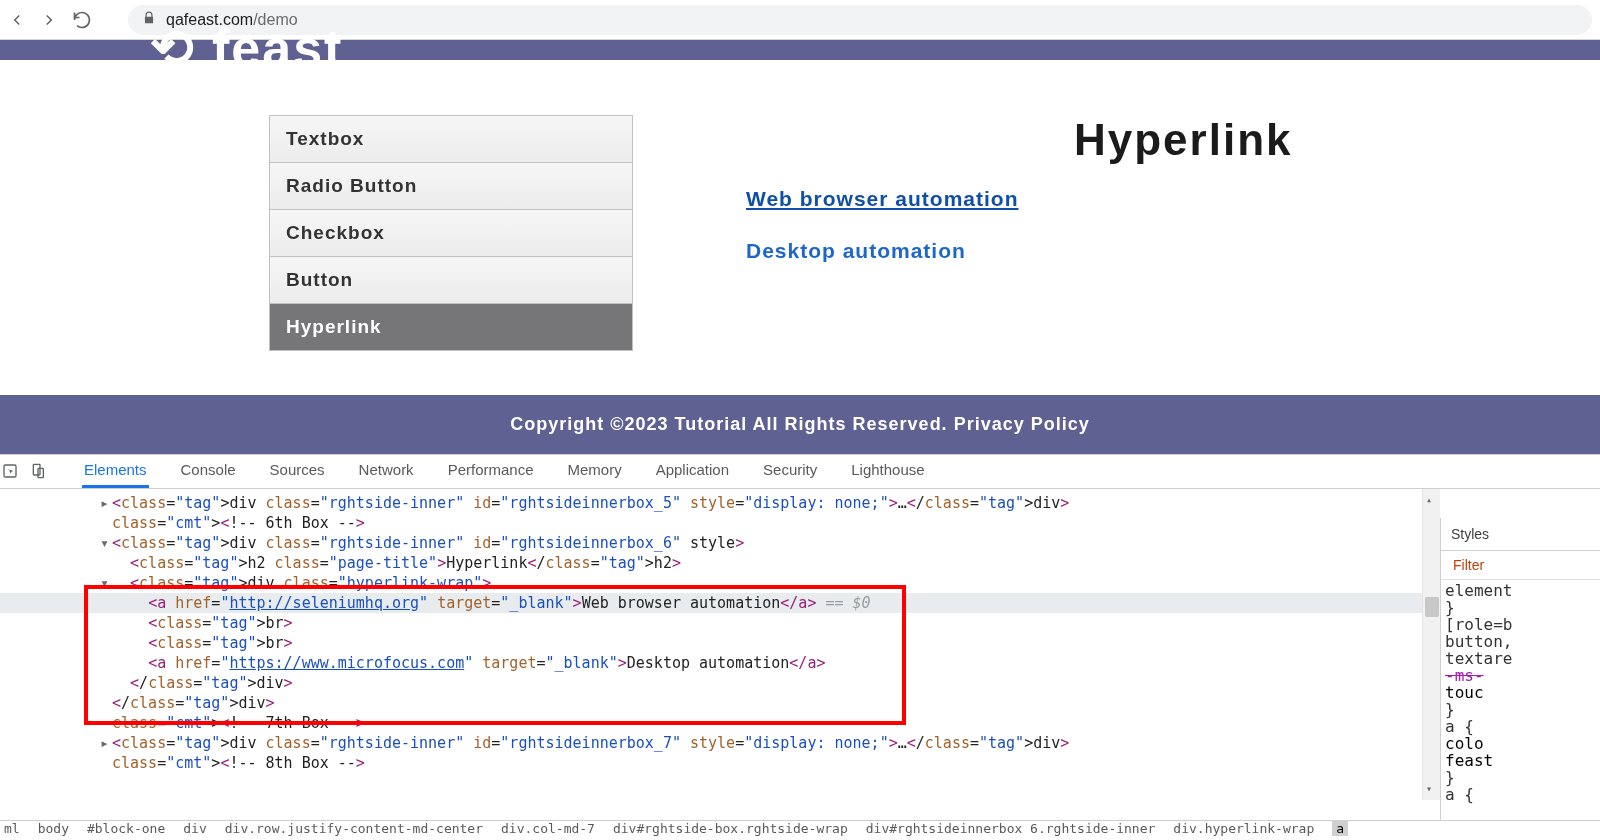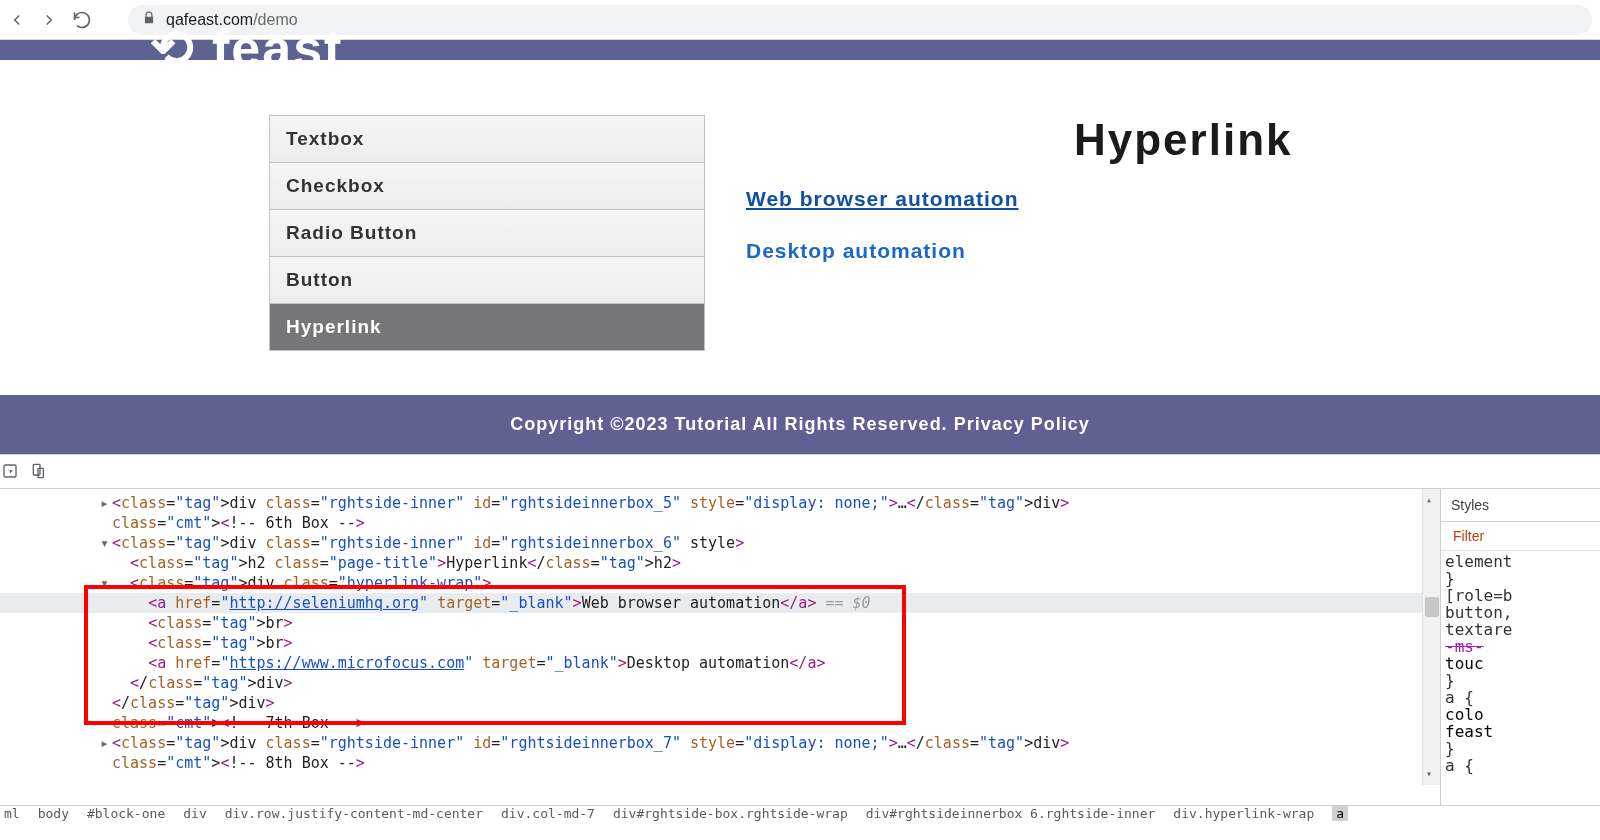--- a/index.html
+++ b/index.html
@@ -66,21 +66,21 @@
   .page-body {
     background: #fff;
     height: 335px;
     position: relative;
     overflow: hidden;
   }
   .left-col {
     position: absolute;
     left: 269px;
     top: 55px;
-    width: 436px;
+    width: 364px;
     border: 1px solid #c1c1c1;
   }
   .menu-item {
     padding: 12px 16px;
     border-bottom: 1px solid #c1c1c1;
     font-size: 19px;
     font-weight: bold;
     letter-spacing: 1px;
     color: #333;
     background: linear-gradient(#f6f6f6,#ececec);
@@ -211,36 +211,37 @@
   .red-box {
     position: absolute;
     border: 4px solid #ff0000;
     left: 84px;
     top: 96px;
     width: 822px;
     height: 140px;
     pointer-events: none;
   }
   .breadcrumb {
-    height: 35px;
+    height: 20px;
     border-top: 1px solid #d0d0d0;
     font-family: Menlo, Consolas, monospace;
     font-size: 13px;
     color: #5a5a5a;
     padding-left: 4px;
     white-space: nowrap;
     overflow: hidden;
   }
   .breadcrumb span { margin-right: 18px; }
   .breadcrumb .sel-bc { background:#d0d0d0; color:#000; padding:0 4px; }
   .styles-pane {
     width: 160px;
     border-left: 1px solid #cfcfcf;
     font-size: 14px;
     overflow: hidden;
+    margin-top: 29px;
   }
   .styles-tab {
     border-bottom: 1px solid #cfcfcf;
     padding: 8px 10px;
     color: #404040;
   }
   .styles-filter {
     border-bottom: 1px solid #e0e0e0;
     padding: 6px 12px;
     color: #c2410c;
@@ -289,22 +290,22 @@
   </div>
 </div>
 
 <div class="top-strip">
   <div class="logo-fragment">⟲ feast</div>
 </div>
 
 <div class="page-body">
   <div class="left-col" id="menu-mount">
       <div class="menu-item">Textbox</div>
+      <div class="menu-item">Radio Button</div>
       <div class="menu-item">Checkbox</div>
-      <div class="menu-item">Radio Button</div>
       <div class="menu-item">Button</div>
       <div class="menu-item active">Hyperlink</div>
     </div>
   <div class="right-col">
     <h1 class="page-title">Hyperlink</h1>
     <div class="links" id="links-mount"><a href="#" class="visited">Web browser automation</a><br><a href="#" class="fresh">Desktop automation</a><br></div>
   </div>
 </div>
 
 <div class="footer-strip">
@@ -316,20 +317,31 @@
     <div class="dt-left-icons">
       <span><svg viewBox="0 0 24 24" fill="none" stroke="currentColor" stroke-width="2">
             <rect x="3" y="3" width="18" height="18" rx="2"></rect>
             <path d="M9 9l8 3-3 1-1 3-3-7z" fill="currentColor" stroke="none"></path>
           </svg></span>
       <span><svg viewBox="0 0 24 24" fill="none" stroke="currentColor" stroke-width="2">
             <rect x="5" y="2" width="10" height="16" rx="1"></rect>
             <rect x="12" y="8" width="8" height="14" rx="1"></rect>
           </svg></span>
     </div>
+    <div id="dt-tabs-mount" style="display:flex;gap:30px;">
+        <div class="dt-tab active">Elements</div>
+        <div class="dt-tab">Console</div>
+        <div class="dt-tab">Sources</div>
+        <div class="dt-tab">Network</div>
+        <div class="dt-tab">Performance</div>
+        <div class="dt-tab">Memory</div>
+        <div class="dt-tab">Application</div>
+        <div class="dt-tab">Security</div>
+        <div class="dt-tab">Lighthouse</div>
+      </div>
   </div>
   <div class="dt-body">
     <div class="dt-dom" id="dom-mount">
       <div class="ln"><span class="arrow-t">▸</span><span class="tag">&lt;</span><span <span="" class="attn">class</span>=<span class="attv">"tag"</span>&gt;div <span class="attn">class</span>=<span class="attv">"rghtside-inner"</span> <span class="attn">id</span>=<span class="attv">"rghtsideinnerbox_5"</span> <span class="attn">style</span>=<span class="attv">"display: none;"</span><span class="tag">&gt;</span>…<span class="tag">&lt;</span>/<span <span="" class="attn">class</span>=<span class="attv">"tag"</span>&gt;div<span class="tag">&gt;</span></div><div class="ln"><span class="arrow-t"> </span><span <span="" class="attn">class</span>=<span class="attv">"cmt"</span>&gt;<span class="tag">&lt;</span>!-- 6th Box --<span class="tag">&gt;</span></div><div class="ln"><span class="arrow-t">▾</span><span class="tag">&lt;</span><span <span="" class="attn">class</span>=<span class="attv">"tag"</span>&gt;div <span class="attn">class</span>=<span class="attv">"rghtside-inner"</span> <span class="attn">id</span>=<span class="attv">"rghtsideinnerbox_6"</span> style<span class="tag">&gt;</span></div><div class="ln"><span class="arrow-t"> </span>  <span class="tag">&lt;</span><span <span="" class="attn">class</span>=<span class="attv">"tag"</span>&gt;h2 <span class="attn">class</span>=<span class="attv">"page-title"</span><span class="tag">&gt;</span>Hyperlink<span class="tag">&lt;</span>/<span <span="" class="attn">class</span>=<span class="attv">"tag"</span>&gt;h2<span class="tag">&gt;</span></div><div class="ln"><span class="arrow-t">▾</span>  <span class="tag">&lt;</span><span <span="" class="attn">class</span>=<span class="attv">"tag"</span>&gt;div <span class="attn">class</span>=<span class="attv">"hyperlink-wrap"</span><span class="tag">&gt;</span></div><div class="ln highlight-row"><span class="arrow-t"> </span>    <span class="tag">&lt;a</span> <span class="attn">href</span>=<span class="attq">"</span><span class="url-link">http://seleniumhq.org</span><span class="attq">"</span> <span class="attn">target</span>=<span class="attv">"_blank"</span><span class="tag">&gt;</span>Web browser automation<span class="tag">&lt;/a&gt;</span><span class="sel-hint"> == $0</span></div><div class="ln"><span class="arrow-t"> </span>    <span class="tag">&lt;</span><span <span="" class="attn">class</span>=<span class="attv">"tag"</span>&gt;br<span class="tag">&gt;</span></div><div class="ln"><span class="arrow-t"> </span>    <span class="tag">&lt;</span><span <span="" class="attn">class</span>=<span class="attv">"tag"</span>&gt;br<span class="tag">&gt;</span></div><div class="ln"><span class="arrow-t"> </span>    <span class="tag">&lt;a</span> <span class="attn">href</span>=<span class="attq">"</span><span class="url-link">https://www.microfocus.com</span><span class="attq">"</span> <span class="attn">target</span>=<span class="attv">"_blank"</span><span class="tag">&gt;</span>Desktop automation<span class="tag">&lt;/a&gt;</span></div><div class="ln"><span class="arrow-t"> </span>  <span class="tag">&lt;</span>/<span <span="" class="attn">class</span>=<span class="attv">"tag"</span>&gt;div<span class="tag">&gt;</span></div><div class="ln"><span class="arrow-t"> </span><span class="tag">&lt;</span>/<span <span="" class="attn">class</span>=<span class="attv">"tag"</span>&gt;div<span class="tag">&gt;</span></div><div class="ln"><span class="arrow-t"> </span><span <span="" class="attn">class</span>=<span class="attv">"cmt"</span>&gt;<span class="tag">&lt;</span>!-- 7th Box --<span class="tag">&gt;</span></div><div class="ln"><span class="arrow-t">▸</span><span class="tag">&lt;</span><span <span="" class="attn">class</span>=<span class="attv">"tag"</span>&gt;div <span class="attn">class</span>=<span class="attv">"rghtside-inner"</span> <span class="attn">id</span>=<span class="attv">"rghtsideinnerbox_7"</span> <span class="attn">style</span>=<span class="attv">"display: none;"</span><span class="tag">&gt;</span>…<span class="tag">&lt;</span>/<span <span="" class="attn">class</span>=<span class="attv">"tag"</span>&gt;div<span class="tag">&gt;</span></div><div class="ln"><span class="arrow-t"> </span><span <span="" class="attn">class</span>=<span class="attv">"cmt"</span>&gt;<span class="tag">&lt;</span>!-- 8th Box --<span class="tag">&gt;</span></div><div class="dom-scroll">
         <span class="arrow up">▴</span>
         <div class="thumb"></div>
         <span class="arrow down">▾</span>
       </div>
       <div class="red-box"></div>
     </div>

